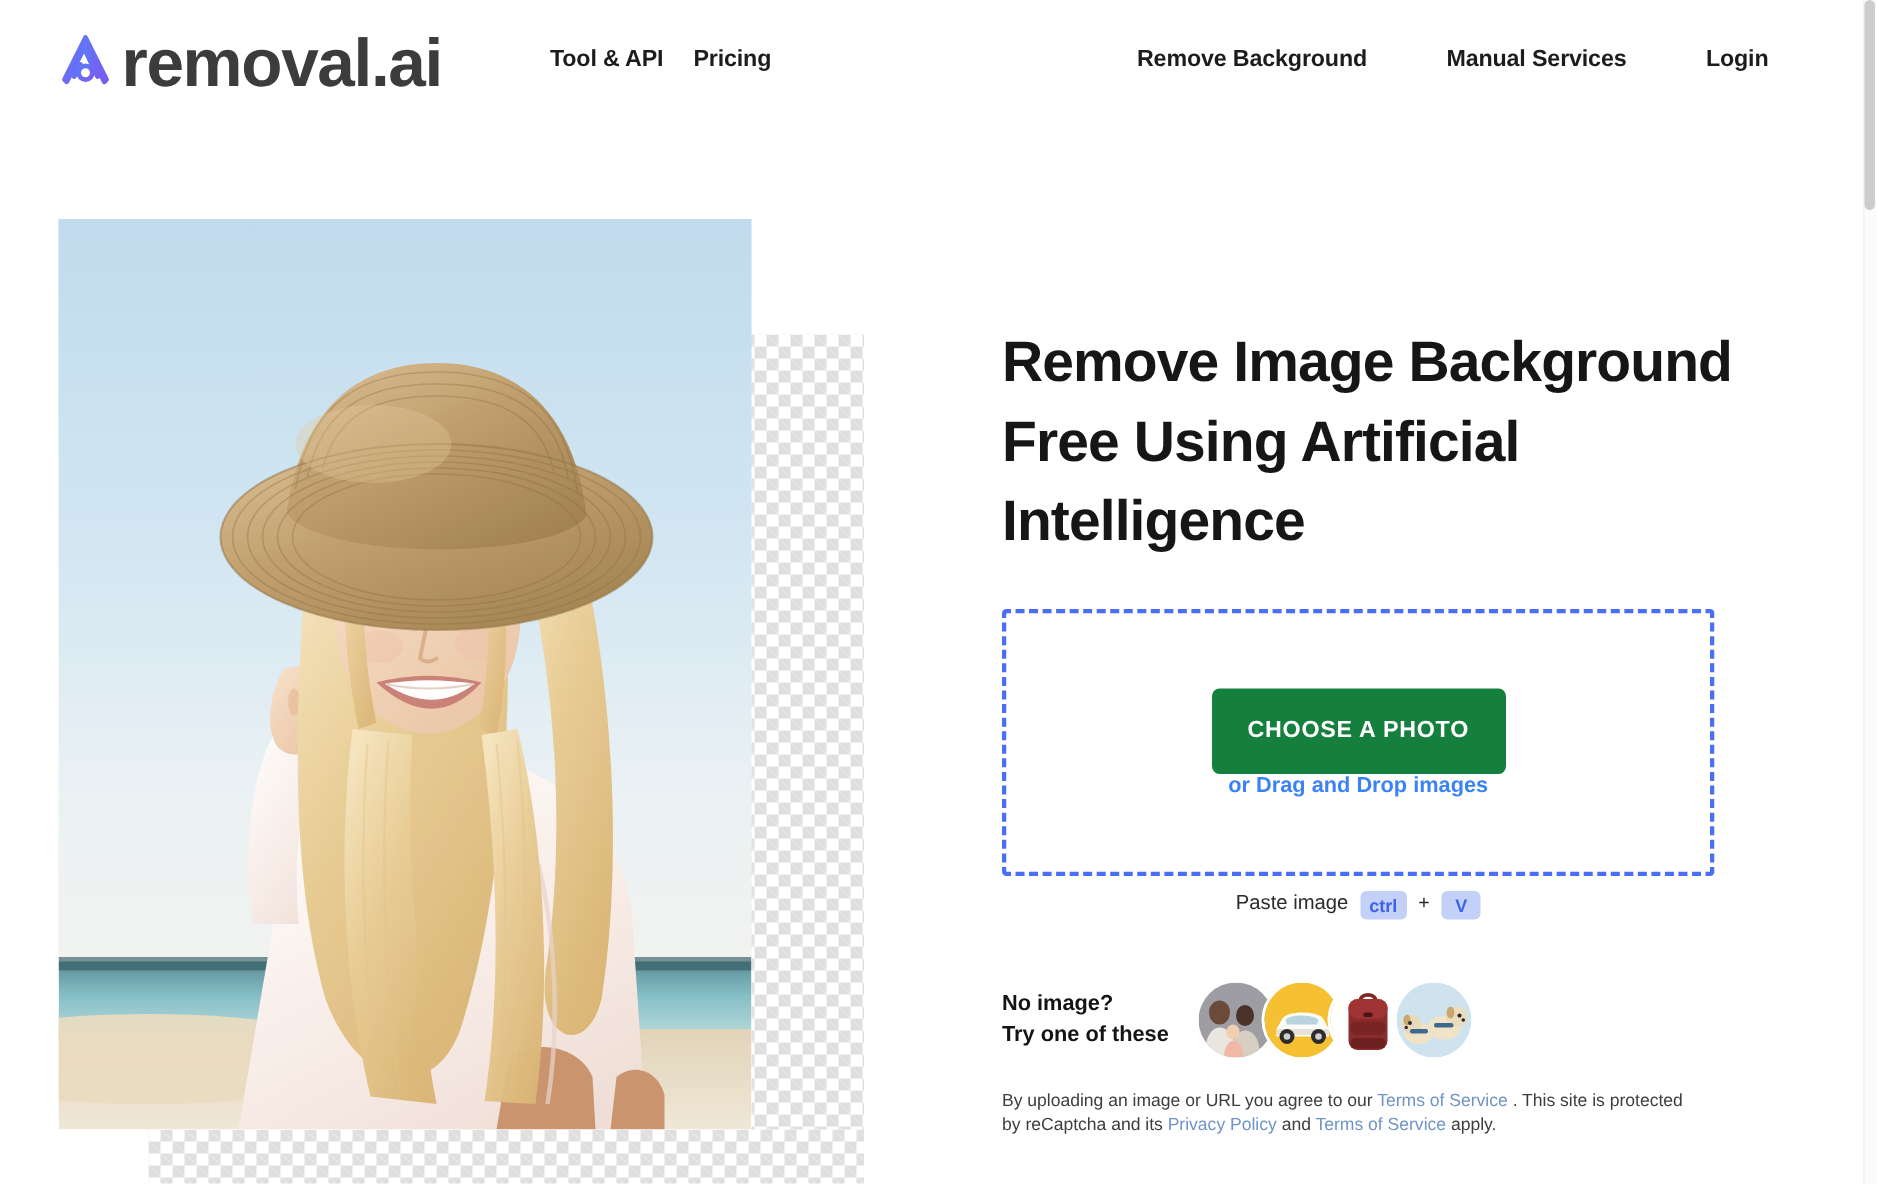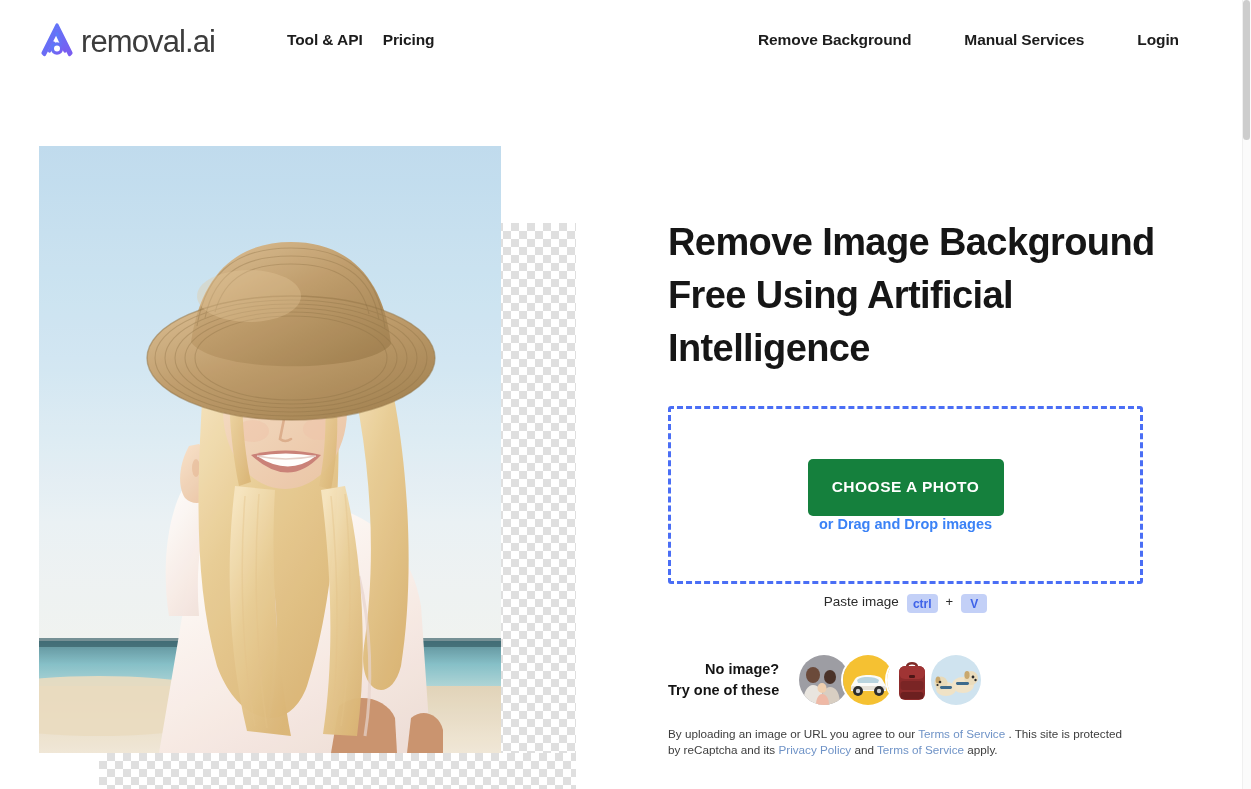--- a/index.html
+++ b/index.html
@@ -30,22 +30,22 @@
     margin-left: 35px;
     gap: 2px;
     cursor: pointer;
   }
   .brand-mark {
     width: 44px;
     height: 44px;
     display: block;
   }
   .brand-text {
-    font-size: 31px;
-    font-weight: 400;
+    font-size: 45px;
+    font-weight: 700;
     letter-spacing: -0.9px;
     color: #3c3c3c;
     line-height: 1;
     position: relative;
     top: 1px;
   }
 
   .nav-left {
     display: flex;
     align-items: center;
@@ -203,21 +203,20 @@
     font-weight: 700;
   }
   .plus { font-size: 13px; color: #2b2b2b; font-weight: 400; }
 
   .samples {
     position: absolute;
     top: 655px;
     left: 0;
     display: flex;
     align-items: center;
-    text-align: right;
   }
   .samples-label {
     font-size: 14.5px;
     font-weight: 700;
     line-height: 21px;
     color: #141414;
     white-space: nowrap;
   }
   .thumb-strip {
     display: flex;

